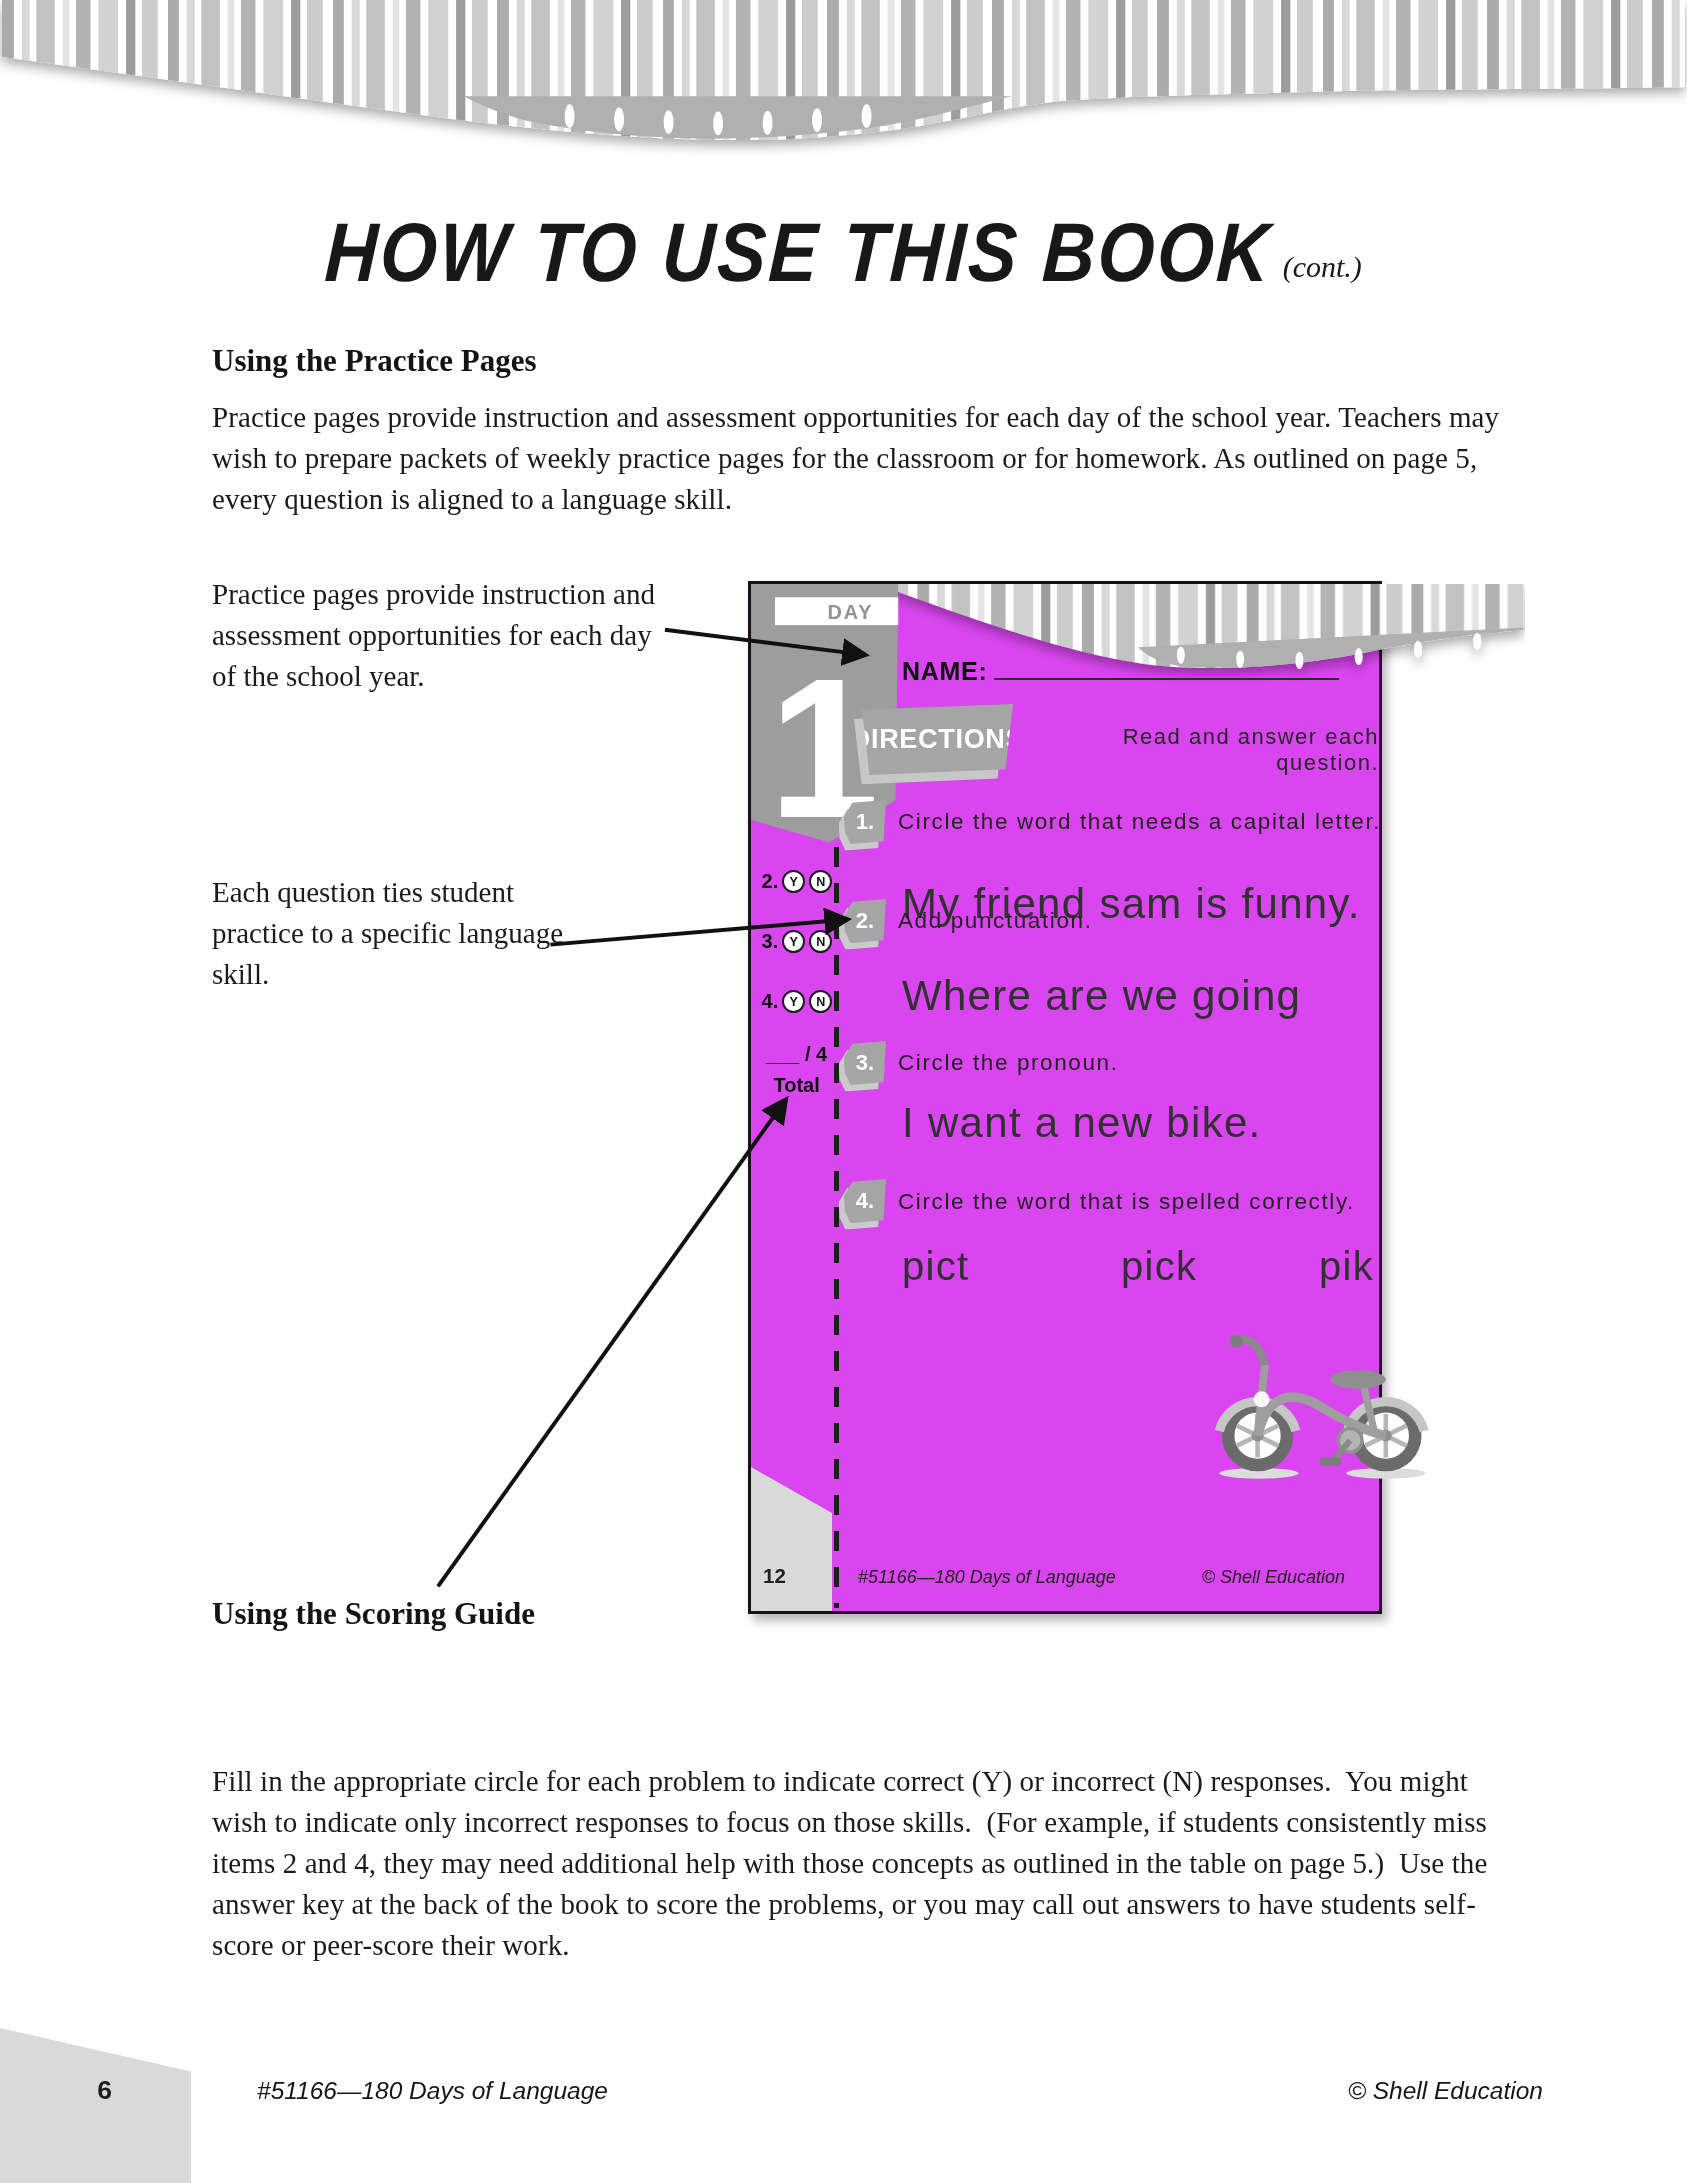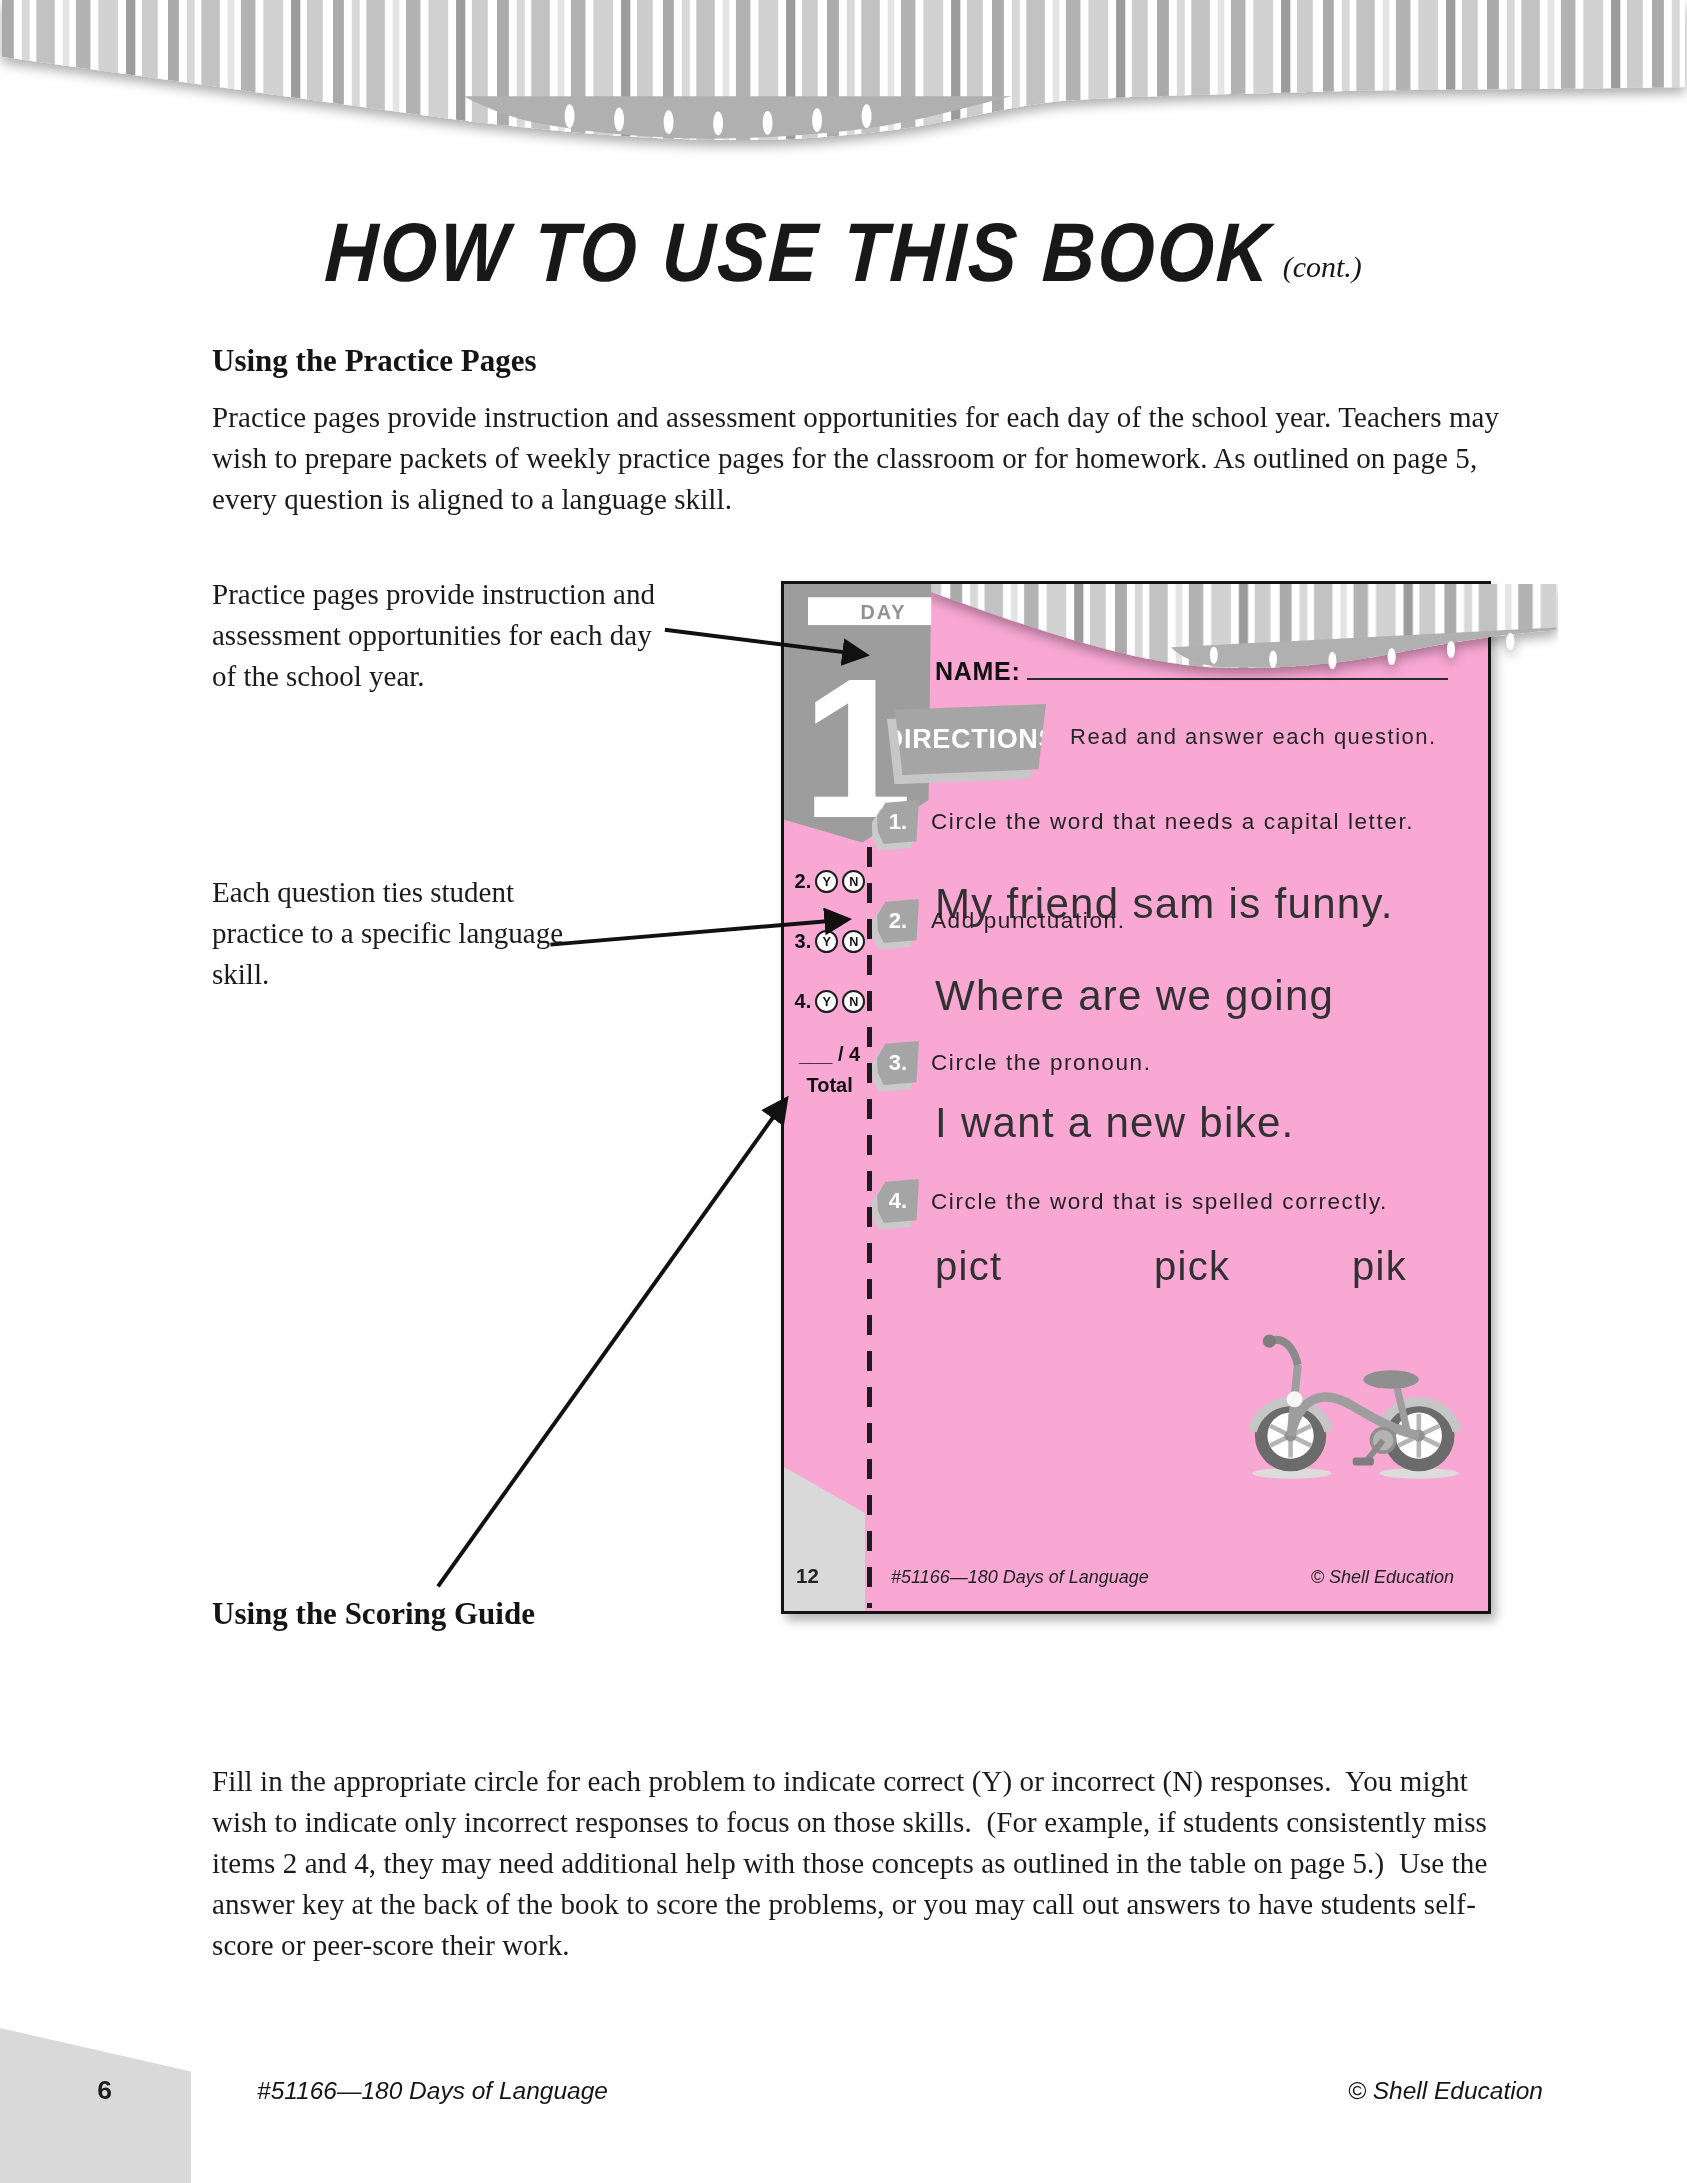--- a/index.html
+++ b/index.html
@@ -19,39 +19,39 @@
   
   .h2{position:absolute;left:212px;font-weight:bold;font-size:31px;color:#141414;text-align:center;}
   .para{position:absolute;left:212px;width:1313px;font-size:29px;line-height:41px;
         letter-spacing:0.1px;white-space:pre-wrap;}
   .callout{position:absolute;left:212px;font-size:29px;line-height:41px;}
 
   
   .arrows{position:absolute;top:0;left:0;z-index:90;pointer-events:none;}
 
   
-  .card{position:absolute;left:748px;top:581px;width:710px;height:1033px;background:#f9a8d4;
-        border:3.3px solid #141414;box-sizing:border-box;box-shadow:4.6px 6.6px 9.3px rgba(0,0,0,.28);margin-left:33px;}
+  .card{position:absolute;left:748px;top:581px;width:634px;height:1033px;background:#d946ef;
+        border:3.3px solid #141414;box-sizing:border-box;box-shadow:4.6px 6.6px 9.3px rgba(0,0,0,.28);}
   .card *{box-sizing:border-box;}
   .card-banner{position:absolute;top:0;left:0;}
 
   .day-flag{position:absolute;top:0;left:0;z-index:5;}
 
   .name-row{position:absolute;left:151px;right:40px;top:69px;display:flex;align-items:baseline;z-index:6;}
   .name-label{font-family:"Liberation Sans",sans-serif;font-weight:bold;font-size:25px;letter-spacing:0.7px;color:#111;}
   .name-line{flex:1;border-bottom:2px solid #2b2b2b;height:26.5px;margin-left:6.6px;}
 
   .badge{position:absolute;left:111px;top:120px;width:151px;height:71px;z-index:6;}
   .badge::before{content:"";position:absolute;inset:0;transform:translate(-8px,9.3px);
         background:#c7c7c7;clip-path:polygon(0 8%,100% 0,95% 92%,5% 100%);}
   .badge-body{position:absolute;inset:0;background:#a5a5a5;clip-path:polygon(0 8%,100% 0,95% 92%,5% 100%);
         display:flex;align-items:center;justify-content:center;
         font-family:"Liberation Sans",sans-serif;font-weight:bold;font-size:27px;color:#fff;letter-spacing:0.7px;}
   .directions-text{position:absolute;left:286px;top:140px;font-family:"Liberation Sans",sans-serif;
-        font-size:22px;letter-spacing:1.5px;color:#262626;z-index:6;}
+        font-size:22px;letter-spacing:1.5px;color:#262626;z-index:6;text-align:right;}
 
   .score-head{position:absolute;left:10.6px;top:156px;width:70px;text-align:center;
         font-family:"Liberation Sans",sans-serif;font-weight:bold;font-size:20.5px;letter-spacing:0.7px;
         border-bottom:2.6px solid #111;padding-bottom:4px;color:#111;}
   .score-row{position:absolute;left:10.6px;width:74px;display:flex;align-items:center;gap:4px;
         font-family:"Liberation Sans",sans-serif;font-weight:bold;font-size:20px;color:#111;}
   .yn{width:23px;height:23px;border:2px solid #1d1d1d;border-radius:50%;display:flex;align-items:center;
         justify-content:center;font-size:12.6px;font-weight:bold;background:#fff;}
   .score-blank{position:absolute;left:6.6px;width:78px;text-align:center;
         font-family:"Liberation Sans",sans-serif;font-weight:bold;font-size:20px;color:#111;}

